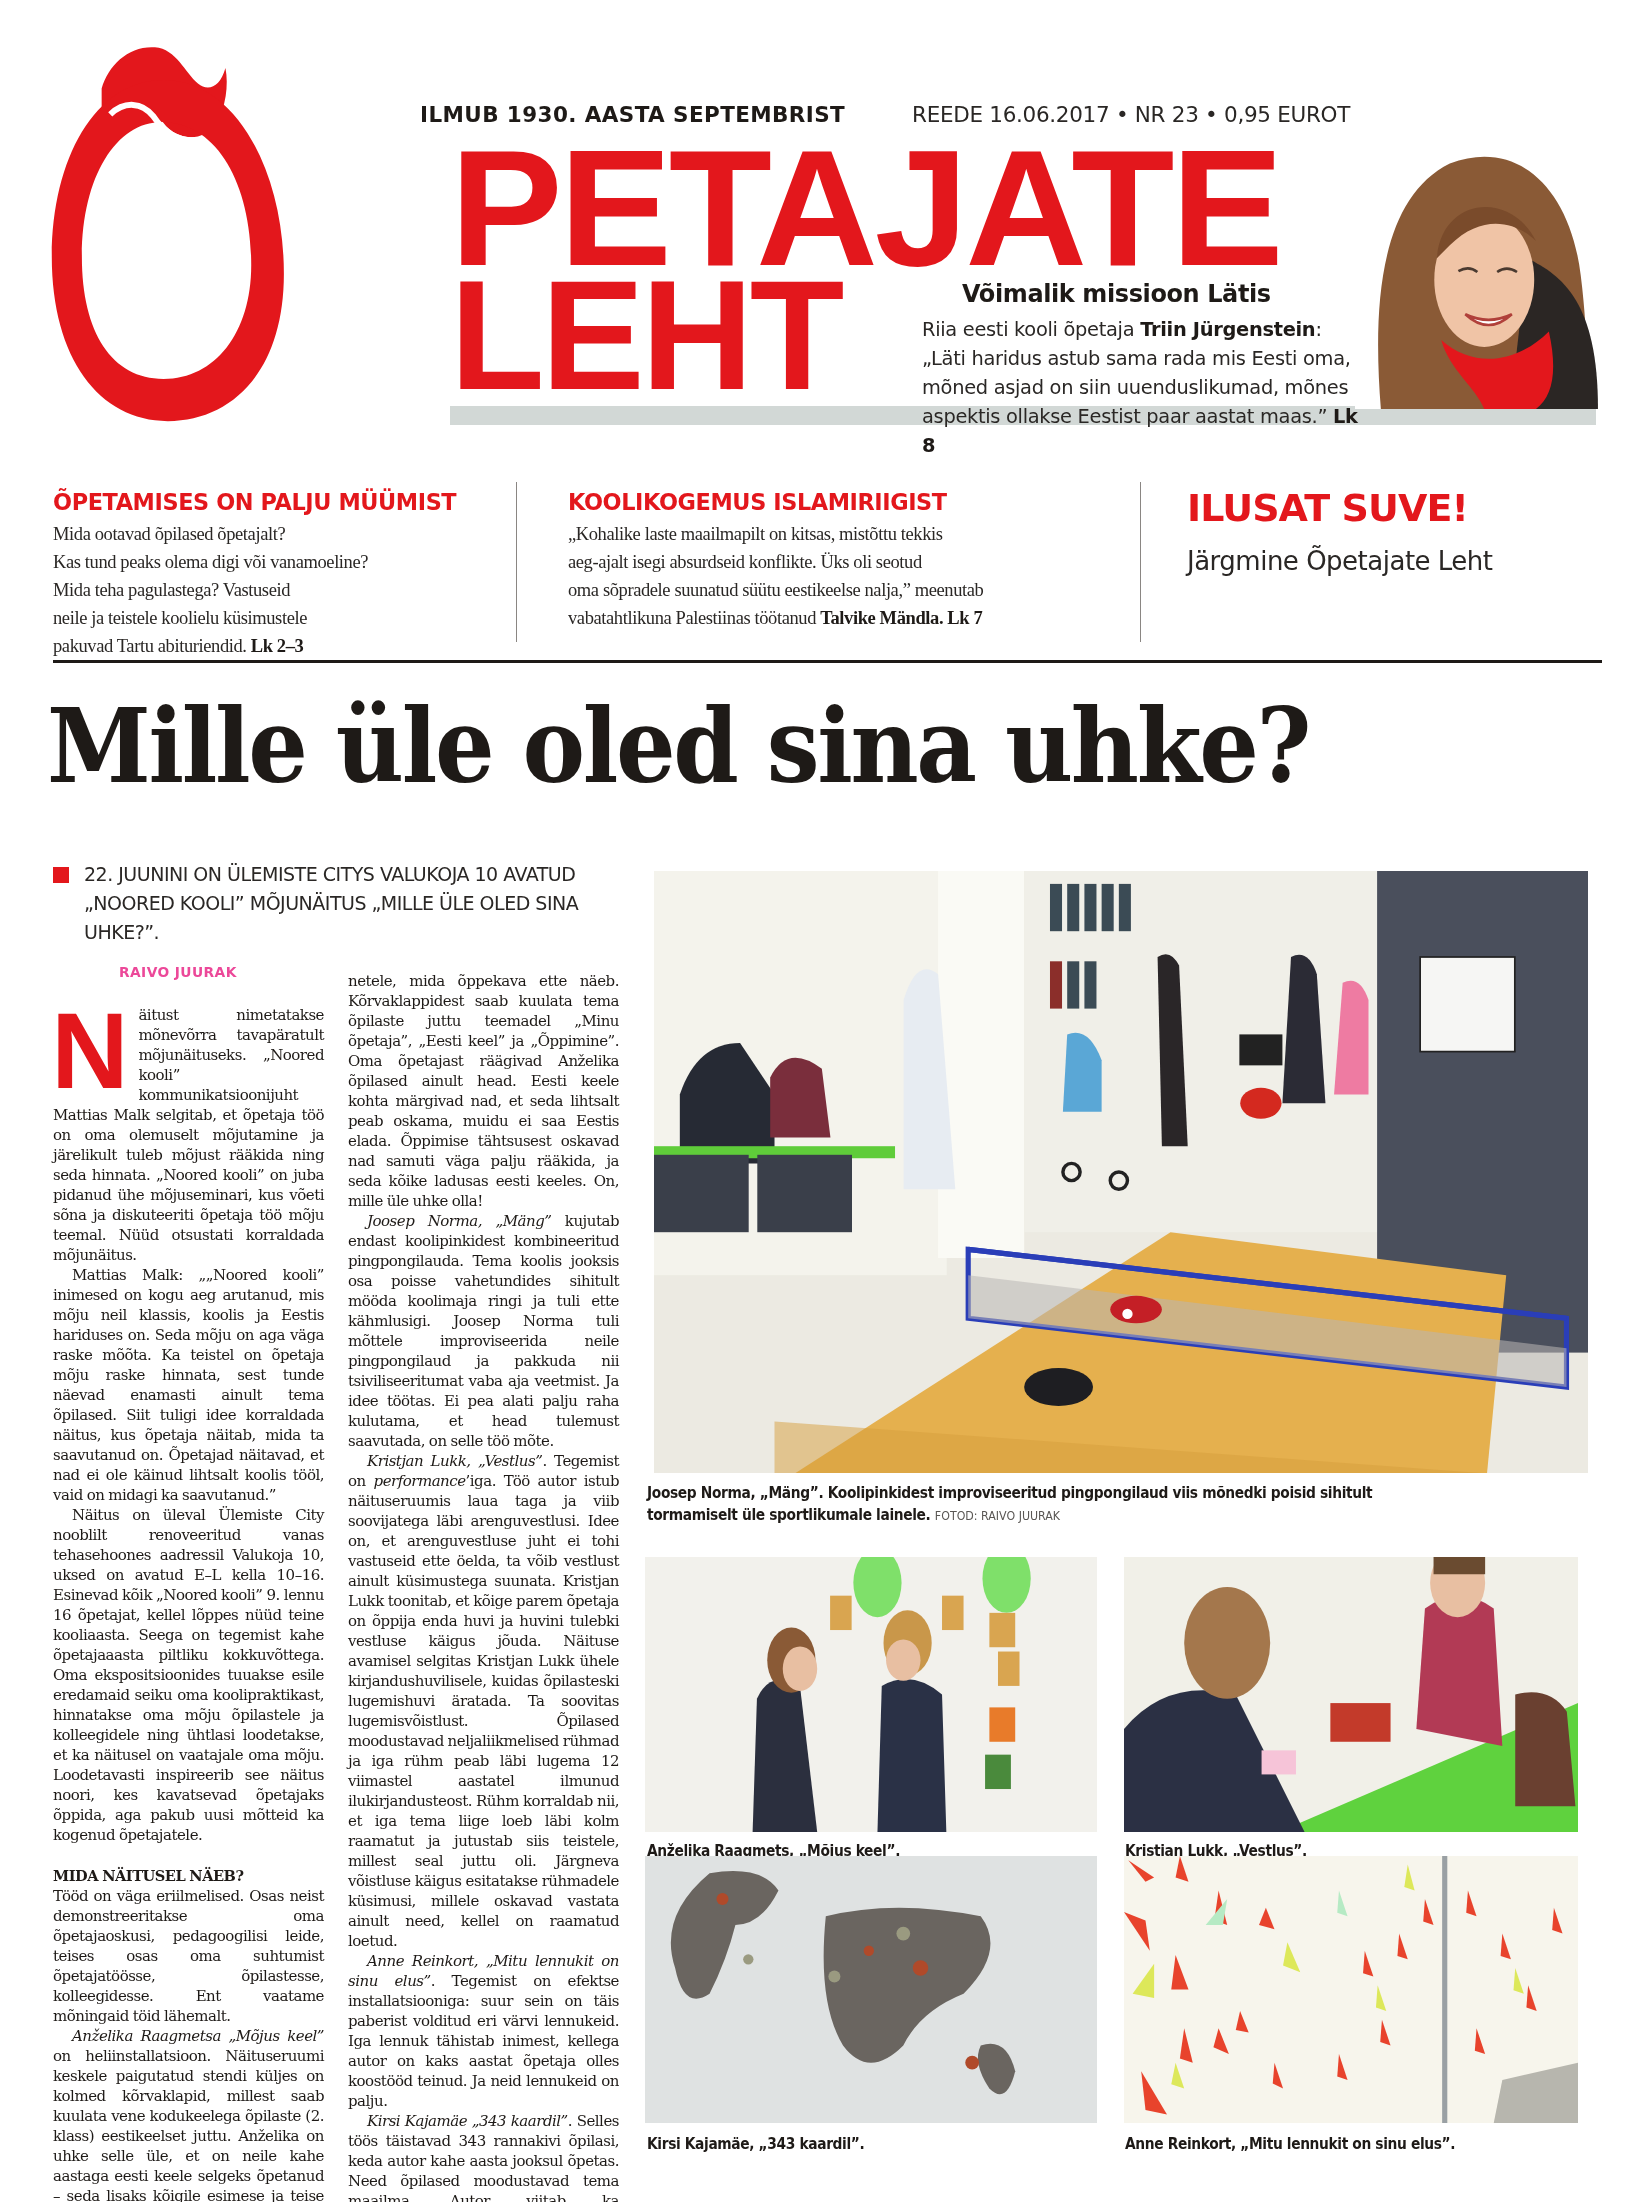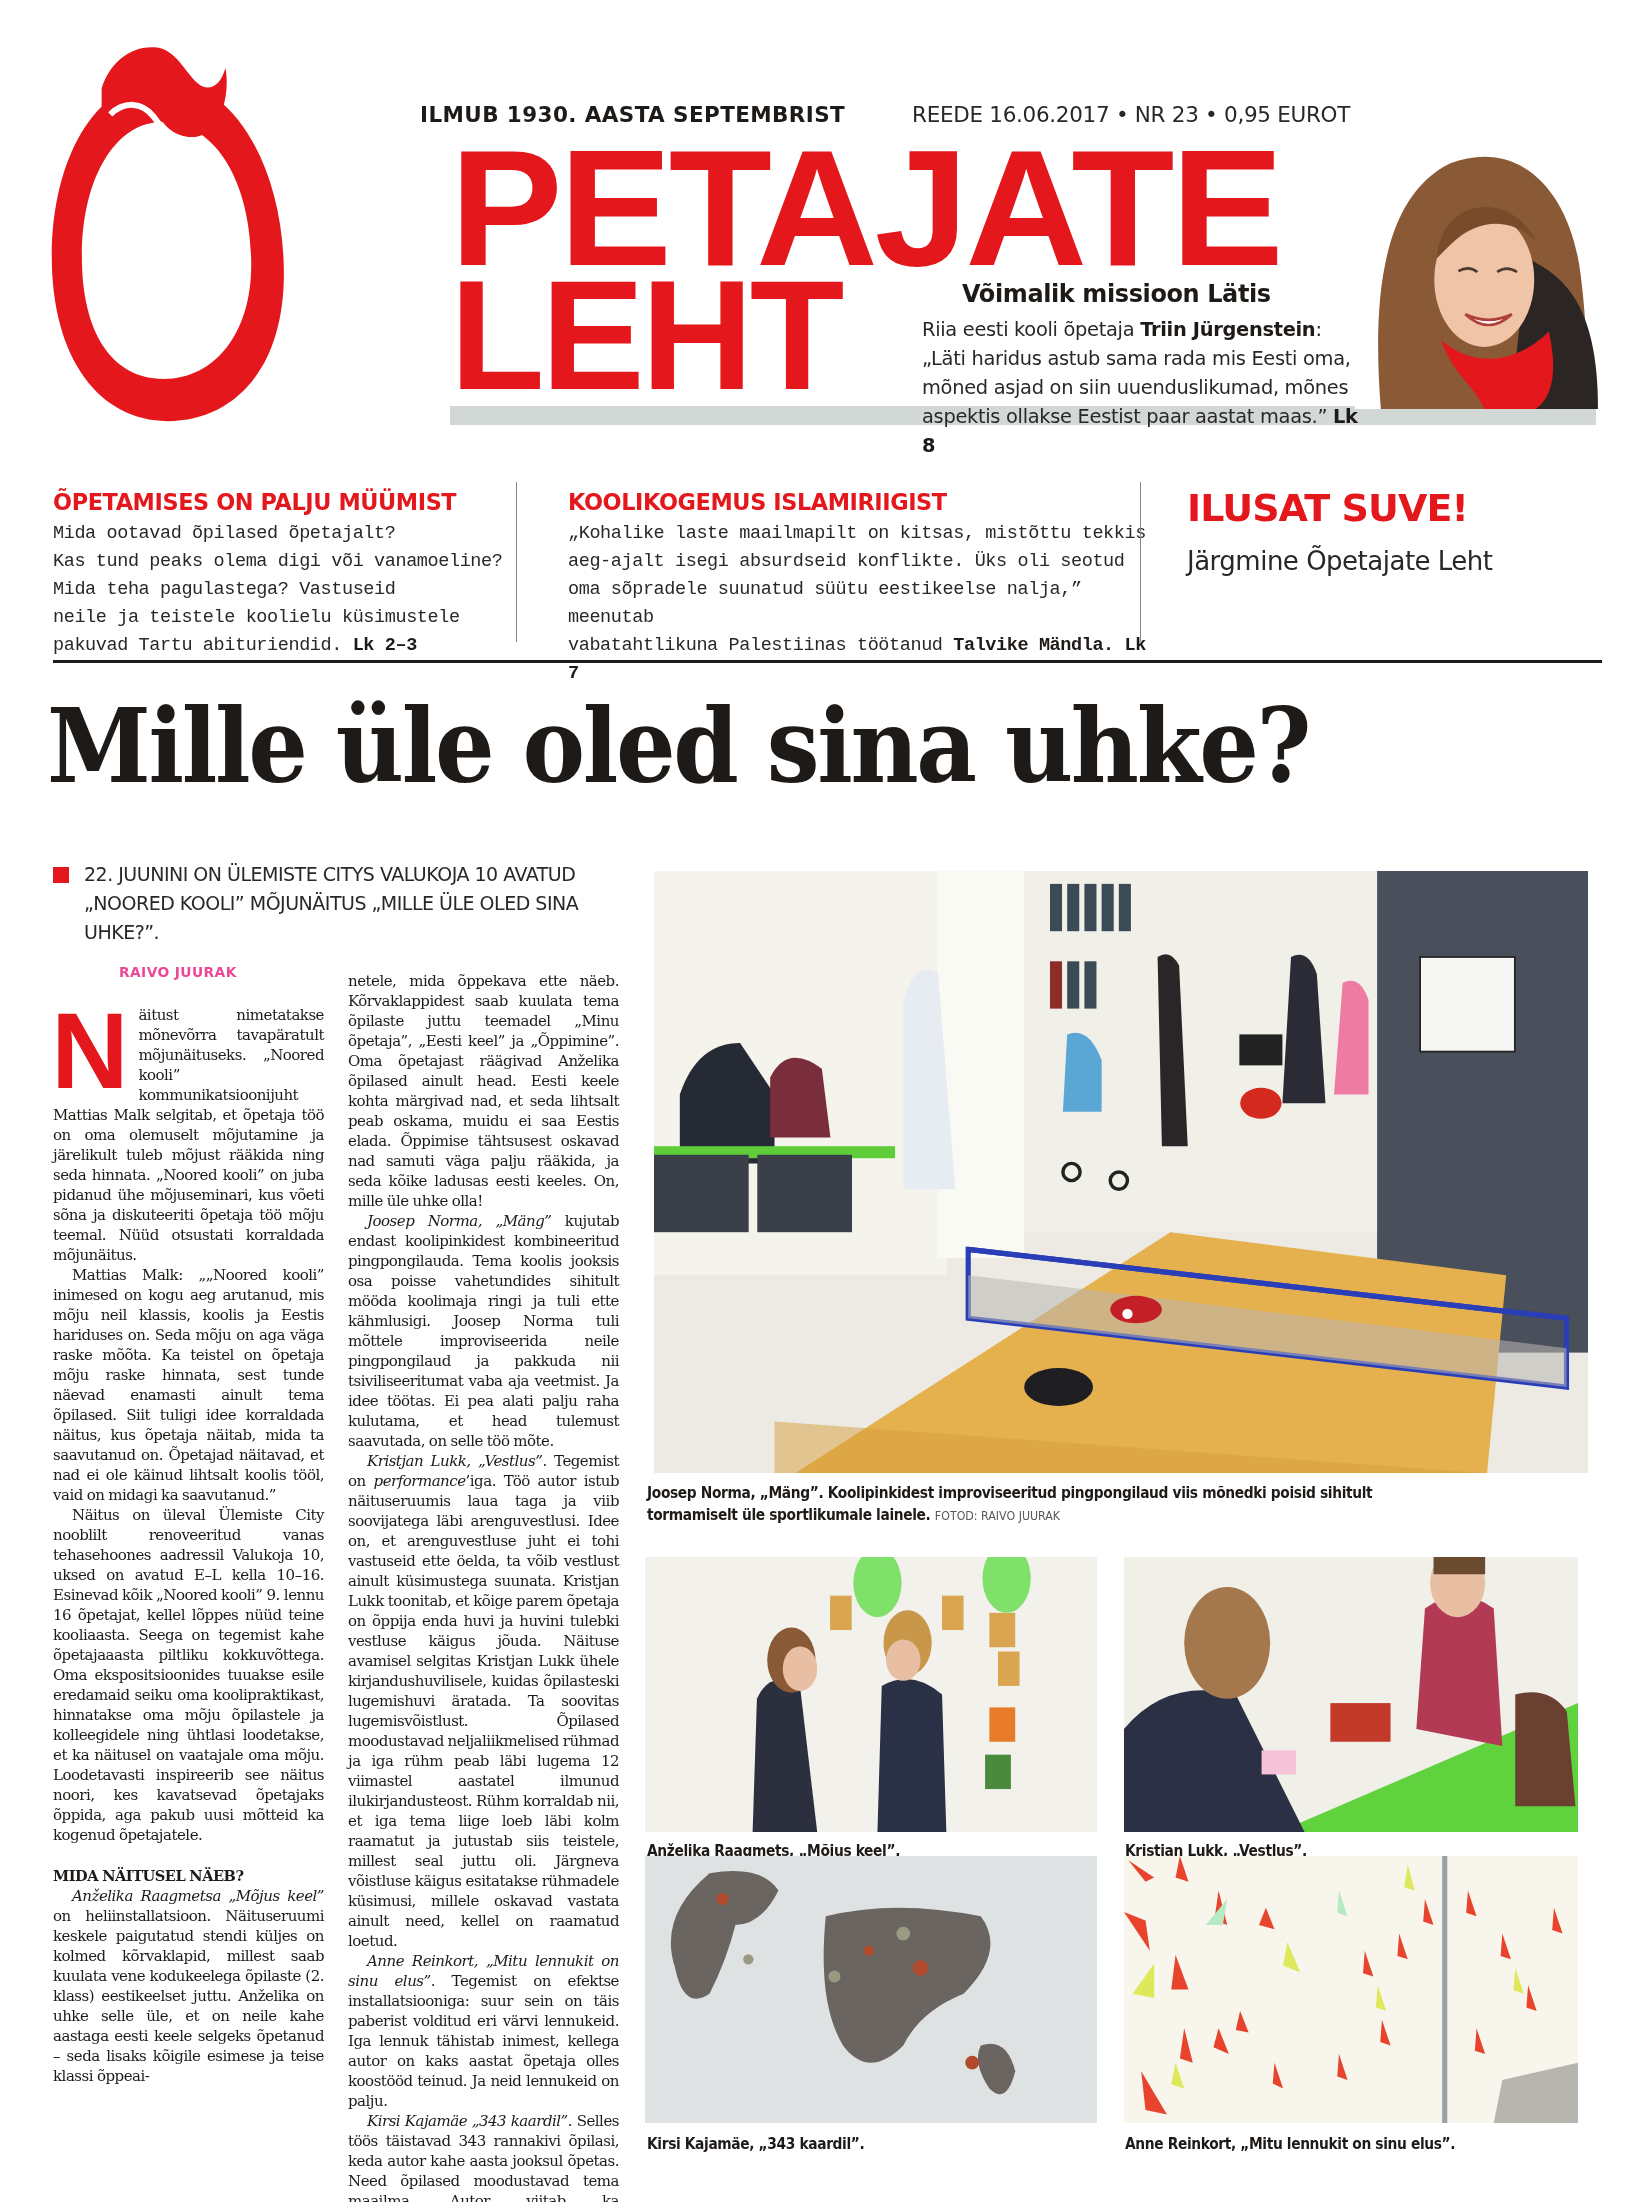--- a/index.html
+++ b/index.html
@@ -19,21 +19,21 @@
 
   .teaser-head { left: 922px; top: 280px; font-size: 24px; font-weight: 700; color: #1e1a17; font-family: "DejaVu Sans", sans-serif; letter-spacing: -0.4px; margin-left: 40px; }
   .teaser-body { left: 922px; top: 315px; width: 447px; font-size: 19.4px; line-height: 29px; color: #2a2725; font-family: "DejaVu Sans", sans-serif; letter-spacing: -0.3px; }
   .teaser-body b { color: #1e1a17; }
 
   #portrait { left: 1355px; top: 129px; width: 243px; height: 280px; overflow: hidden; }
 
   
   .promo { top: 489px; }
   .promo-head { font-size: 22.4px; font-weight: 700; color: #e3171c; font-family: "DejaVu Sans", sans-serif; letter-spacing: -0.4px; white-space: nowrap; }
-  .promo-body { font-size: 18.5px; line-height: 28px; color: #2a2725; font-family: Liberation Mono, monospace; letter-spacing: -0.4px; margin-top: 5.2px; }
+  .promo-body { font-size: 18.5px; line-height: 28px; color: #2a2725; font-family: Liberation Serif, serif; letter-spacing: -0.4px; margin-top: 5.2px; }
   .promo-body b { color: #1e1a17; }
   .promo-1 { left: 53px; width: 465px; }
   .promo-2 { left: 568px; width: 585px; }
   .promo-3 { left: 1187px; width: 413px; top: 486px; }
   .suve-head { font-size: 38px; font-weight: 700; color: #e3171c; font-family: "DejaVu Sans", sans-serif; letter-spacing: -0.9px; }
   .suve-body { margin-top: 12px; font-size: 26px; line-height: 38px; color: #2a2725; font-family: "DejaVu Sans", sans-serif; letter-spacing: -0.5px; }
   .vdiv { width: 0.9px; background: #8a8683; top: 482px; height: 160px; }
   .hrule { left: 53px; top: 660px; width: 1549px; height: 3.4px; background: #1e1a17; }
 
   
@@ -143,20 +143,21 @@
 
 <div class="abs lead-square"></div>
 <div class="abs lead">22. JUUNINI ON ÜLEMISTE CITYS VALUKOJA 10 AVATUD „NOORED KOOLI” MÕJUNÄITUS „MILLE ÜLE OLED SINA UHKE?”.</div>
 <div class="abs byline">RAIVO JUURAK</div>
 
 <div class="abs col col-1">
   <p class="noindent"><span class="drop-cap">N</span><span>äitust nimetatakse mõnevõrra tavapäratult mõjunäituseks. „Noored kooli” kommunikatsioonijuht Mattias Malk selgitab, et õpetaja töö on oma olemuselt mõjutamine ja järelikult tuleb mõjust rääkida ning seda hinnata. „Noored kooli” on juba pidanud ühe mõjuseminari, kus võeti sõna ja diskuteeriti õpetaja töö mõju teemal. Nüüd otsustati korraldada mõjunäitus.</span></p>
   <p>Mattias Malk: „„Noored kooli” inimesed on kogu aeg arutanud, mis mõju neil klassis, koolis ja Eestis hariduses on. Seda mõju on aga väga raske mõõta. Ka teistel on õpetaja mõju raske hinnata, sest tunde näevad enamasti ainult tema õpilased. Siit tuligi idee korraldada näitus, kus õpetaja näitab, mida ta saavutanud on. Õpetajad näitavad, et nad ei ole käinud lihtsalt koolis tööl, vaid on midagi ka saavutanud.”</p>
   <p>Näitus on üleval Ülemiste City nooblilt renoveeritud vanas tehasehoones aadressil Valukoja 10, uksed on avatud E–L kella 10–16. Esinevad kõik „Noored kooli” 9. lennu 16 õpetajat, kellel lõppes nüüd teine kooliaasta. Seega on tegemist kahe õpetajaaasta piltliku kokkuvõttega. Oma ekspositsioonides tuuakse esile eredamaid seiku oma koolipraktikast, hinnatakse oma mõju õpilastele ja kolleegidele ning ühtlasi loodetakse, et ka näitusel on vaatajale oma mõju. Loodetavasti inspireerib see näitus noori, kes kavatsevad õpetajaks õppida, aga pakub uusi mõtteid ka kogenud õpetajatele.</p>
   <p class="subhead">MIDA NÄITUSEL NÄEB?</p>
+  <p class="noindent">Tööd on väga eriilmelised. Osas neist demonstreeritakse oma õpetajaoskusi, pedagoogilisi leide, teises osas oma suhtumist õpetajatöösse, õpilastesse, kolleegidesse. Ent vaatame mõningaid töid lähemalt.</p>
   <p><i>Anželika Raagmetsa „Mõjus keel”</i><span> on heliinstallatsioon. Näituseruumi keskele paigutatud stendi küljes on kolmed kõrvaklapid, millest saab kuulata vene kodukeelega õpilaste (2. klass) eestikeelset juttu. Anželika on uhke selle üle, et on neile kahe aastaga eesti keele selgeks õpetanud – seda lisaks kõigile esimese ja teise klassi õppeai-</span></p>
 </div>
 
 <div class="abs col col-2">
   <p class="noindent">netele, mida õppekava ette näeb. Kõrvaklappidest saab kuulata tema õpilaste juttu teemadel „Minu õpetaja”, „Eesti keel” ja „Õppimine”. Oma õpetajast räägivad Anželika õpilased ainult head. Eesti keele kohta märgivad nad, et seda lihtsalt peab oskama, muidu ei saa Eestis elada. Õppimise tähtsusest oskavad nad samuti väga palju rääkida, ja seda kõike ladusas eesti keeles. On, mille üle uhke olla!</p>
   <p><i>Joosep Norma, „Mäng”</i><span> kujutab endast koolipinkidest kombineeritud pingpongilauda. Tema koolis jooksis osa poisse vahetundides sihitult mööda koolimaja ringi ja tuli ette kähmlusigi. Joosep Norma tuli mõttele improviseerida neile pingpongilaud ja pakkuda nii tsiviliseeritumat vaba aja veetmist. Ja idee töötas. Ei pea alati palju raha kulutama, et head tulemust saavutada, on selle töö mõte.</span></p>
   <p><i>Kristjan Lukk, „Vestlus”</i><span>. Tegemist on </span><i>performance</i><span>’iga. Töö autor istub näituseruumis laua taga ja viib soovijatega läbi arenguvestlusi. Idee on, et arenguvestluse juht ei tohi vastuseid ette öelda, ta võib vestlust ainult küsimustega suunata. Kristjan Lukk toonitab, et kõige parem õpetaja on õppija enda huvi ja huvini tulebki vestluse käigus jõuda. Näituse avamisel selgitas Kristjan Lukk ühele kirjandushuvilisele, kuidas õpilasteski lugemishuvi äratada. Ta soovitas lugemisvõistlust. Õpilased moodustavad neljaliikmelised rühmad ja iga rühm peab läbi lugema 12 viimastel aastatel ilmunud ilukirjandusteost. Rühm korraldab nii, et iga tema liige loeb läbi kolm raamatut ja jutustab siis teistele, millest seal juttu oli. Järgneva võistluse käigus esitatakse rühmadele küsimusi, millele oskavad vastata ainult need, kellel on raamatud loetud.</span></p>
   <p><i>Anne Reinkort, „Mitu lennukit on sinu elus”</i><span>. Tegemist on efektse installatsiooniga: suur sein on täis paberist volditud eri värvi lennukeid. Iga lennuk tähistab inimest, kellega autor on kaks aastat õpetaja olles koostööd teinud. Ja neid lennukeid on palju.</span></p>
   <p><i>Kirsi Kajamäe „343 kaardil”</i><span>. Selles töös täistavad 343 rannakivi õpilasi, keda autor kahe aasta jooksul õpetas. Need õpilased moodustavad tema maailma. Autor viitab ka keskkonnahoiule – kivid saab pärast näitust randa tagasi viia.</span></p>
 </div>

